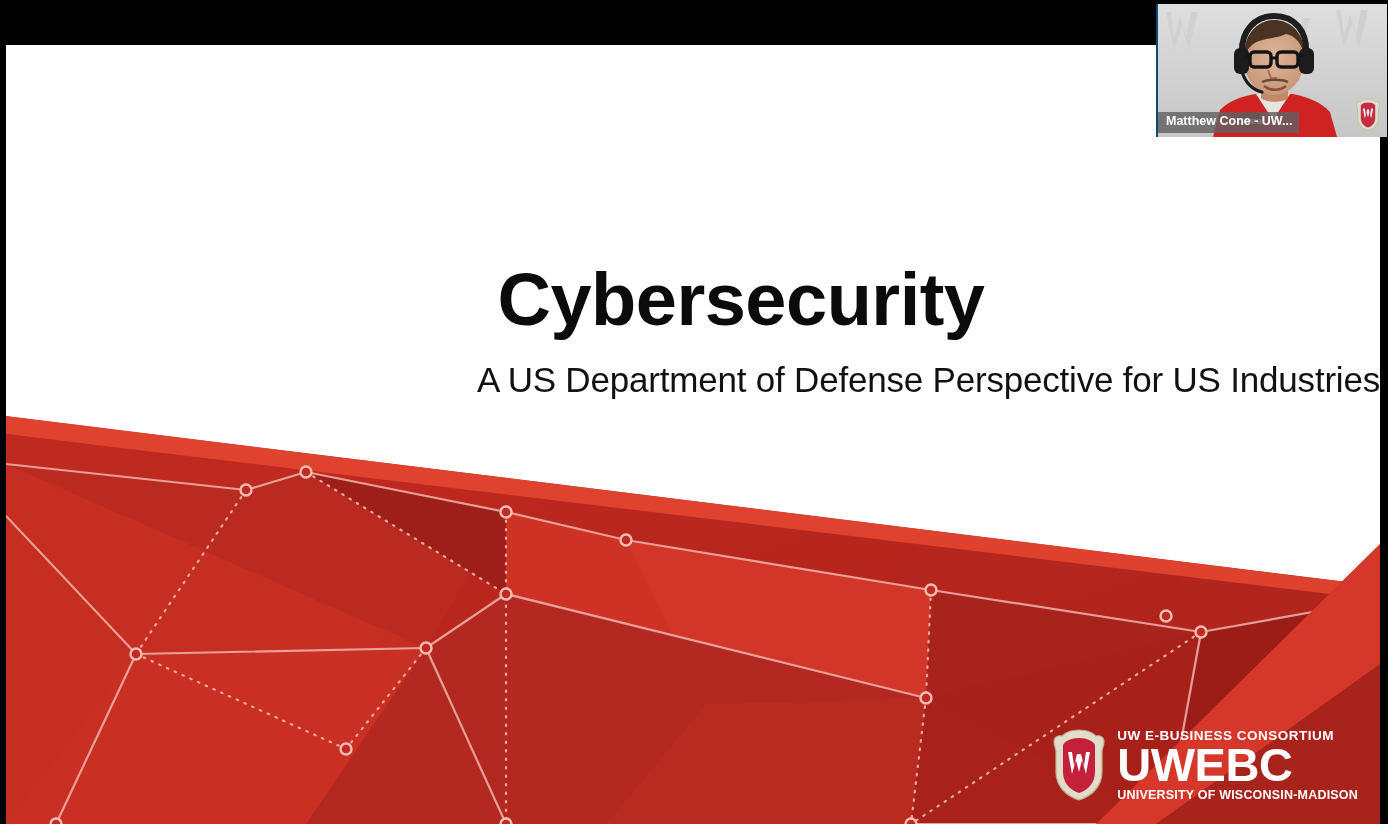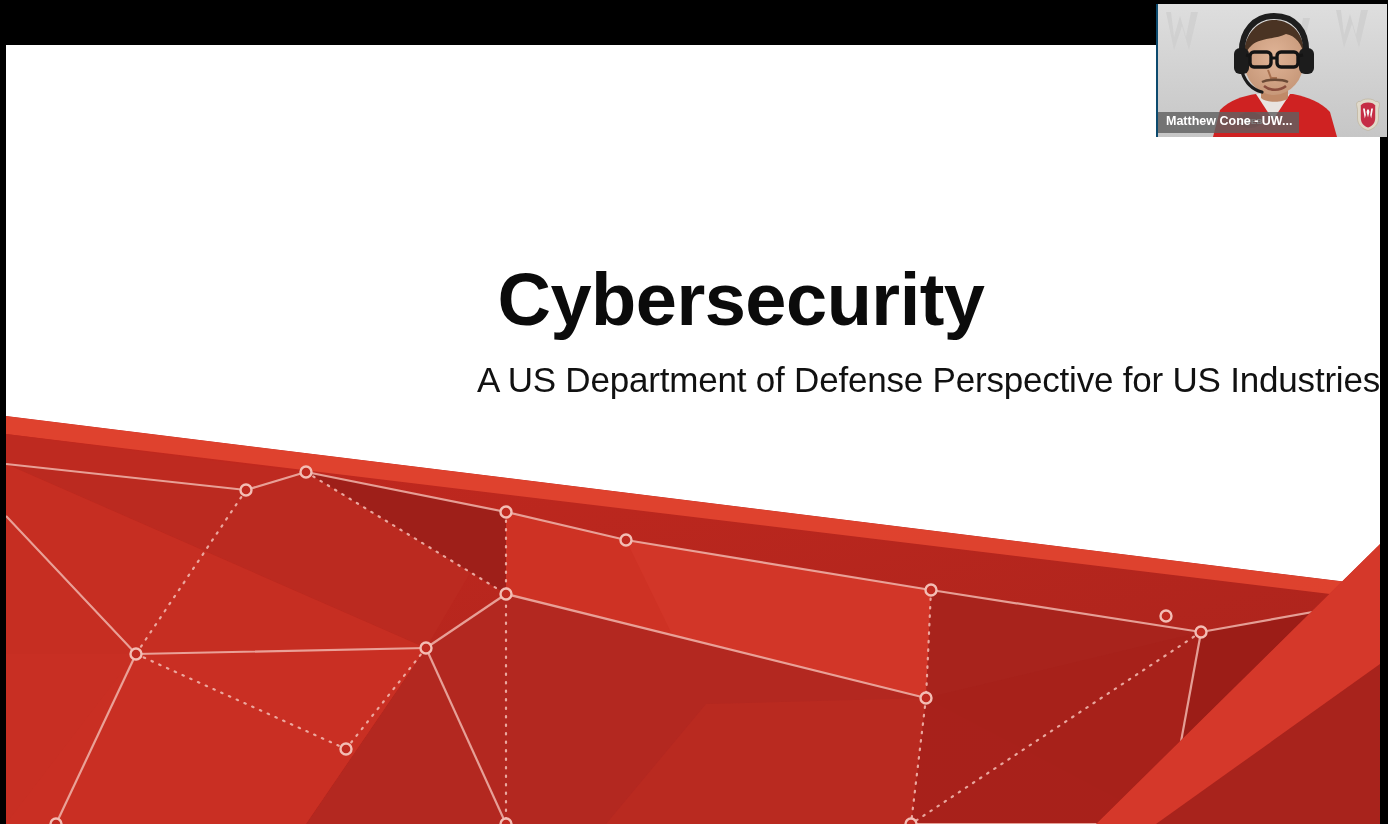--- a/index.html
+++ b/index.html
@@ -278,20 +278,32 @@
           <polygon points="1374,260 1374,420 1150,420" fill="#A8231C"></polygon>
         </g>
       </svg>
     </div>
 
     <div id="title-block">
       <div id="slide-title">Cybersecurity</div>
       <div id="slide-subtitle">A US Department of Defense Perspective for US Industries</div>
     </div>
 
+    <div id="uwebc-logo">
+      <svg id="uwebc-crest" viewBox="0 0 58 74" xmlns="http://www.w3.org/2000/svg">
+        <path d="M29 2 C20 2 15 5 12 8 C8 7 4 9 4 14 C4 18 6 20 6 24 L6 44 C6 58 16 68 29 72 C42 68 52 58 52 44 L52 24 C52 20 54 18 54 14 C54 9 50 7 46 8 C43 5 38 2 29 2 Z" fill="#E3DCCB" stroke="#BCAF93" stroke-width="1.2"></path>
+        <path d="M29 10 C21 10 15 13 13 17 L13 44 C13 55 20 62 29 65 C38 62 45 55 45 44 L45 17 C43 13 37 10 29 10 Z" fill="#C5203A"></path>
+        <path d="M18 24 L22 46 L26 32 L29 44 L32 32 L36 46 L40 24 L36 24 L34 38 L31 26 L27 26 L24 38 L22 24 Z" fill="#ffffff"></path>
+      </svg>
+      <div id="uwebc-words">
+        <div class="uwebc-top">UW E-BUSINESS CONSORTIUM</div>
+        <div class="uwebc-mid">UWEBC</div>
+        <div class="uwebc-bot">UNIVERSITY OF WISCONSIN-MADISON</div>
+      </div>
+    </div>
 
   </div>
 
   <div id="pip">
     <div id="pip-video">
       <svg viewBox="0 0 229 133" xmlns="http://www.w3.org/2000/svg" preserveAspectRatio="none">
         <defs>
           <linearGradient id="wallg" x1="0" y1="0" x2="0" y2="1">
             <stop offset="0%" stop-color="#dedede"></stop>
             <stop offset="100%" stop-color="#c6c6c6"></stop>

